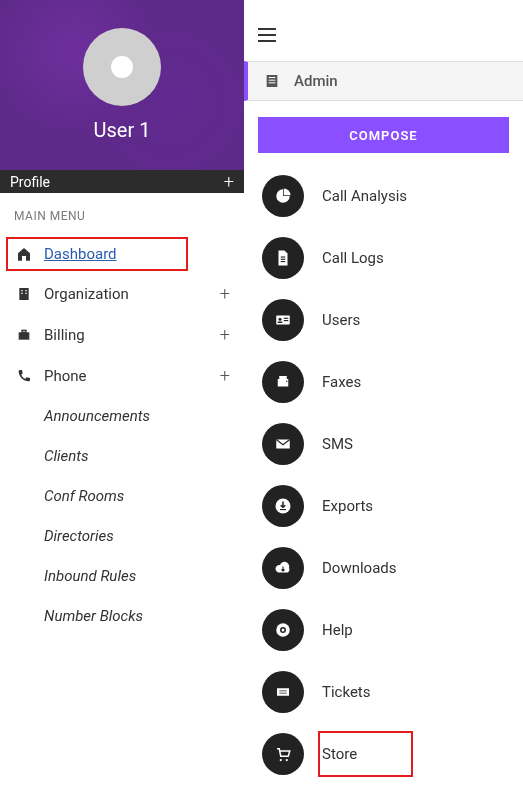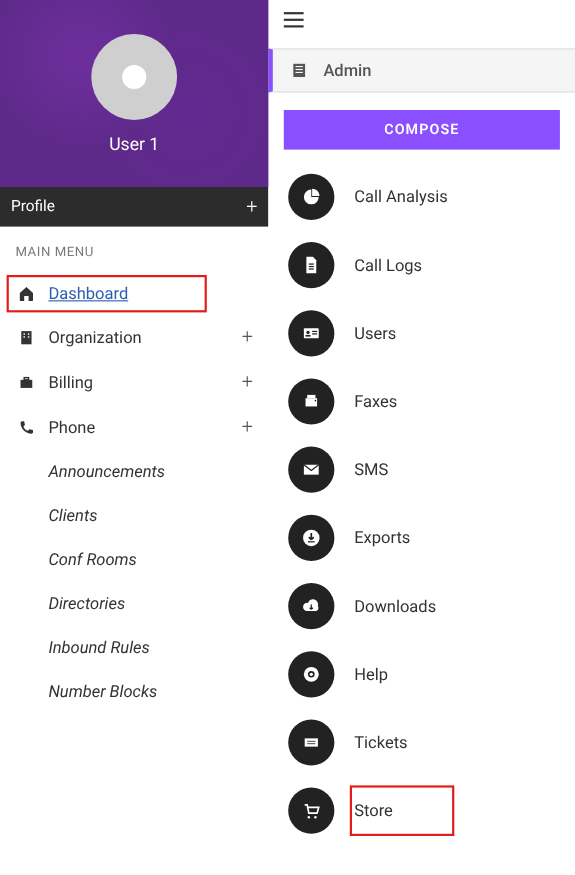--- a/index.html
+++ b/index.html
@@ -1,33 +1,33 @@
 <!DOCTYPE html>
 <html><head>
 <meta charset="utf-8">
 <style>
 * { margin: 0; padding: 0; box-sizing: border-box; font-family: -apple-system, BlinkMacSystemFont, "Segoe UI", Roboto, sans-serif; }
 body { width: 523px; height: 795px; display: flex; overflow: hidden; background: #fff; }
 
 .left-panel { width: 244px; display: flex; flex-direction: column; }
-.right-panel { flex: 1; display: flex; flex-direction: column; background: #fff; }
+.right-panel { flex: 1; display: flex; flex-direction: column; background: #fff; margin-top: 17px; }
 
 .header-bar { height: 36px; background: #2c2c2c; display: flex; align-items: center; padding: 0 8px; }
 .logo { display: flex; align-items: center; color: #fff; font-size: 13px; font-weight: 400; letter-spacing: 1px; }
 .logo-circle { width: 20px; height: 20px; border-radius: 50%; background: #2196c9; margin-right: 6px; display: flex; align-items: center; justify-content: center; }
 .logo-circle::after { content: ""; width: 8px; height: 4px; border-left: 2px solid #fff; border-bottom: 2px solid #fff; transform: rotate(-45deg); margin-top: -2px; }
 .logo-tm { font-size: 7px; vertical-align: super; margin-left: 2px; }
 .power-btn { margin-left: auto; width: 28px; height: 28px; background: #3a3a3a; border-radius: 4px; display: flex; align-items: center; justify-content: center; cursor: pointer; }
 .power-btn svg { width: 14px; height: 14px; }
 
 .profile-block { height: 170px; background: #5e2a8a; position: relative; display: flex; flex-direction: column; align-items: center; justify-content: center; background-image: radial-gradient(circle at 30% 30%, rgba(120,50,170,.6), transparent 40%), radial-gradient(circle at 70% 60%, rgba(100,40,150,.5), transparent 40%); }
 .avatar { width: 78px; height: 78px; border-radius: 50%; background: #cfcfcf; display: flex; align-items: center; justify-content: center; margin-bottom: 12px; }
 .avatar-inner { width: 22px; height: 22px; border-radius: 50%; background: #fff; }
-.username { color: #fff; font-size: 16px; font-weight: 400; }
-.profile-bar { height: 36px; background: #2c2c2c; color: #fff; display: flex; align-items: center; padding: 0 10px; font-size: 14px; }
+.username { color: #fff; font-size: 20px; font-weight: 400; }
+.profile-bar { height: 23px; background: #2c2c2c; color: #fff; display: flex; align-items: center; padding: 0 10px; font-size: 14px; }
 .profile-bar .plus { margin-left: auto; font-size: 18px; font-weight: 300; cursor: pointer; }
 
 .main-menu-label { padding: 16px 14px 12px; font-size: 12px; color: #7a7a7a; letter-spacing: .5px; }
 
 .nav { display: flex; flex-direction: column; }
 .nav-item { display: flex; align-items: center; padding: 10px 14px; font-size: 15px; color: #333; cursor: pointer; position: relative; }
 .nav-item .icon { width: 20px; margin-right: 10px; display: flex; align-items: center; justify-content: center; }
 .nav-item .expand { margin-left: auto; font-size: 18px; color: #555; font-weight: 300; }
 .nav-item.active { color: #2a5db0; }
 .nav-item.active .label { text-decoration: underline; }

